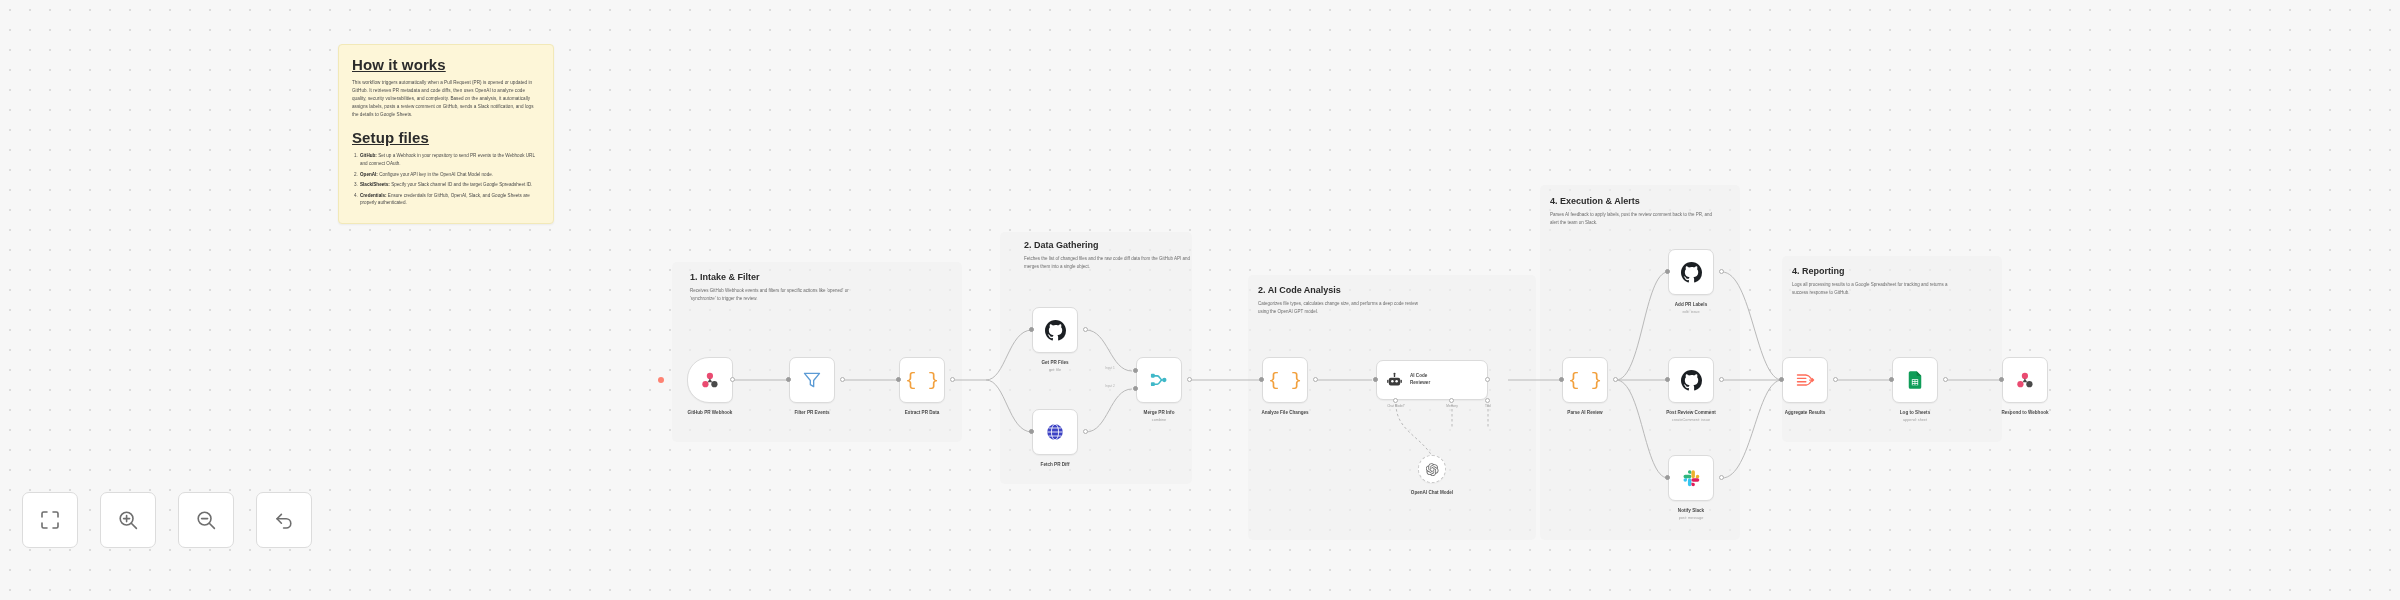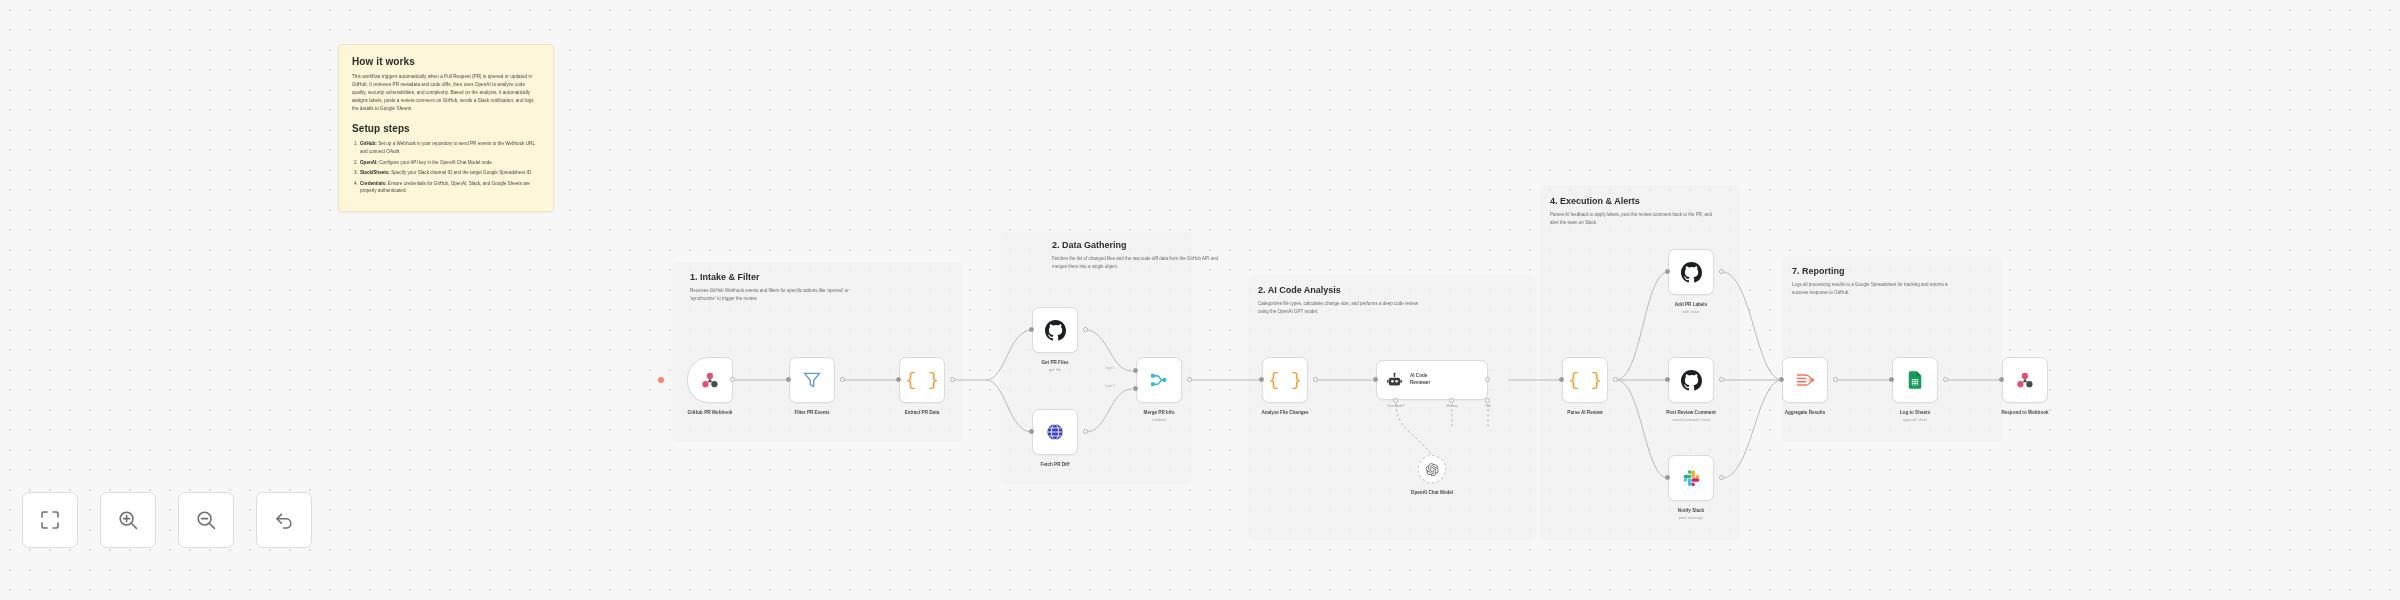--- a/index.html
+++ b/index.html
@@ -21,25 +21,26 @@
   
   .sticky {
     position: absolute;
     background: #fdf6d8;
     border: 1px solid #f2e9b8;
     border-radius: 4px;
     padding: 11px 13px 13px 13px;
     box-shadow: 0 1px 2px rgba(0,0,0,0.05);
   }
   .sticky h3 {
-    font-size: 10px;
+    font-size: 15px;
     font-weight: 700;
     color: #2b2b2b;
     margin-bottom: 6px;
     letter-spacing: .1px;
+    text-decoration: underline;
   }
   .sticky h3.second { margin-top: 11px; }
   .sticky p {
     font-size: 4.6px;
     line-height: 1.72;
     color: #4a4a4a;
     letter-spacing: .05px;
   }
   .sticky ol { margin: 0; padding-left: 7px; list-style-position: outside; }
   .sticky ol li {
@@ -170,53 +171,53 @@
   .tool-btn svg { width: 24px; height: 24px; stroke: #6e6e6e; fill: none; stroke-width: 1.6; }
 </style>
 </head>
 <body>
 
 <div id="canvas">
 
   <div class="sticky" style="left:338px; top:44px; width:216px;">
     <h3>How it works</h3>
     <p>This workflow triggers automatically when a Pull Request (PR) is opened or updated in GitHub. It retrieves PR metadata and code diffs, then uses OpenAI to analyze code quality, security vulnerabilities, and complexity. Based on the analysis, it automatically assigns labels, posts a review comment on GitHub, sends a Slack notification, and logs the details to Google Sheets.</p>
-    <h3 class="second">Setup steps</h3>
+    <h3 class="second">Setup files</h3>
     <ol>
       <li><b>GitHub:</b> <span>Set up a Webhook in your repository to send PR events to the Webhook URL and connect OAuth.</span></li>
       <li><b>OpenAI:</b> <span>Configure your API key in the OpenAI Chat Model node.</span></li>
       <li><b>Slack/Sheets:</b> <span>Specify your Slack channel ID and the target Google Spreadsheet ID.</span></li>
       <li><b>Credentials:</b> <span>Ensure credentials for GitHub, OpenAI, Slack, and Google Sheets are properly authenticated.</span></li>
     </ol>
   </div>
 
   <div class="section-bg" style="left:672px;  top:262px; width:290px; height:180px;"></div>
   <div class="section-bg" style="left:1000px; top:232px; width:192px; height:252px;"></div>
   <div class="section-bg" style="left:1248px; top:275px; width:288px; height:265px;"></div>
   <div class="section-bg" style="left:1540px; top:185px; width:200px; height:355px;"></div>
   <div class="section-bg" style="left:1782px; top:256px; width:220px; height:186px;"></div>
 
   <div class="section-label" style="left:690px; top:272px; width:186px;">
     <h2>1. Intake &amp; Filter</h2>
     <p>Receives GitHub Webhook events and filters for specific actions like 'opened' or 'synchronize' to trigger the review.</p>
   </div>
-  <div class="section-label" style="left:1052px; top:240px; width:176px;">
+  <div class="section-label" style="left:1024px; top:240px; width:176px;">
     <h2>2. Data Gathering</h2>
     <p>Fetches the list of changed files and the raw code diff data from the GitHub API and merges them into a single object.</p>
   </div>
   <div class="section-label" style="left:1258px; top:285px; width:180px;">
     <h2>2. AI Code Analysis</h2>
     <p>Categorizes file types, calculates change size, and performs a deep code review using the OpenAI GPT model.</p>
   </div>
   <div class="section-label" style="left:1550px; top:196px; width:180px;">
     <h2>4. Execution &amp; Alerts</h2>
     <p>Parses AI feedback to apply labels, post the review comment back to the PR, and alert the team on Slack.</p>
   </div>
   <div class="section-label" style="left:1792px; top:266px; width:186px;">
-    <h2>7. Reporting</h2>
+    <h2>4. Reporting</h2>
     <p>Logs all processing results to a Google Spreadsheet for tracking and returns a success response to GitHub.</p>
   </div>
 
   <svg class="links" viewBox="0 0 2400 600">
 
     <path d="M 733 380 L 789 380"></path>
     <path d="M 843 380 L 899 380"></path>
     <path d="M 953 380 L 986 380"></path>
 
     <path d="M 986 380 C 1006 380 1008 330 1032 330"></path>

